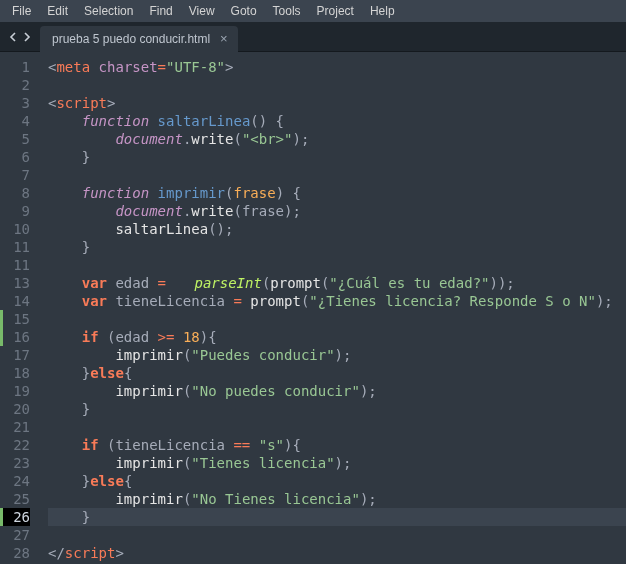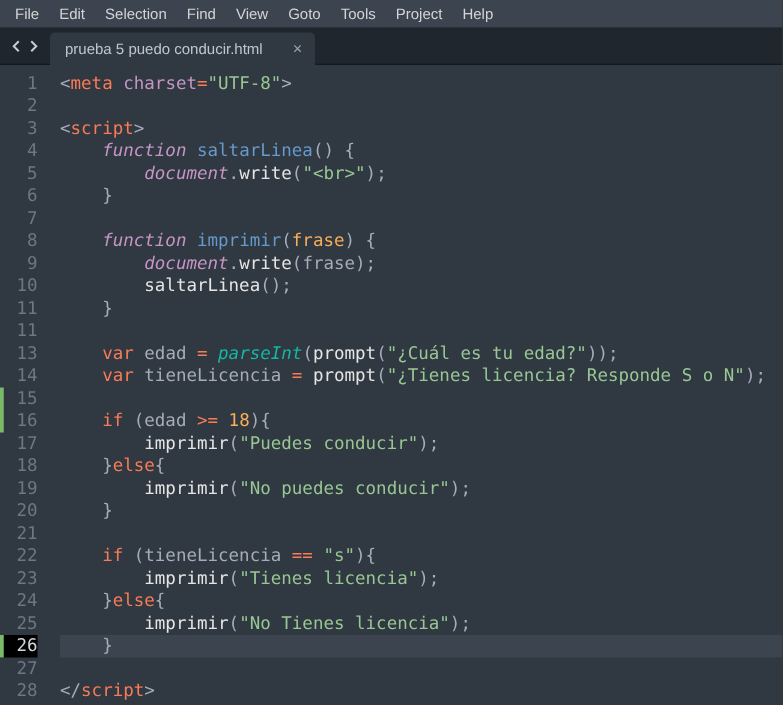--- a/index.html
+++ b/index.html
@@ -42,21 +42,21 @@
   .navarrows svg { display: block; }
   .tab {
     display: flex;
     align-items: center;
     background: #303841;
     padding: 5px 10px 5px 12px;
     border-radius: 4px 4px 0 0;
     font-family: "Segoe UI", Arial, sans-serif;
     font-size: 12px;
     color: #bfc6cf;
-    gap: 24px;
+    gap: 10px;
     height: 26px;
     margin-top: 4px;
   }
   .tab .close {
     color: #9aa4b0;
     font-size: 13px;
     line-height: 1;
   }
   .editor {
     display: flex;
@@ -84,25 +84,25 @@
     flex: 1;
     position: relative;
   }
   .code .line { height: 18px; }
   .code .line.cur { background: #3b444f; }
   
   .p  { color: #a6acb9; }  
   .tg { color: #f97b58; }  
   .at { color: #c695c6; text-align: right; }  
   .st { color: #99c794; }  
-  .kw { color: #f97b58; }  
+  .kw { color: #f97b58; font-weight: bold; }  
   .kw2{ color: #c695c6; font-style: italic; } 
   .fn { color: #6699cc; }  
   .fnc{ color: #e5e5e5; }  
-  .lib{ color: #14b8a6; font-style: italic; } 
+  .lib{ color: #bef264; font-style: italic; margin-left: 20px; } 
   .op { color: #f97b58; }  
   .num{ color: #f9ae58; }  
 </style>
 </head>
 <body>
 
 <div class="menubar" id="menubar">
     <div class="item">File</div>
     <div class="item">Edit</div>
     <div class="item">Selection</div>

